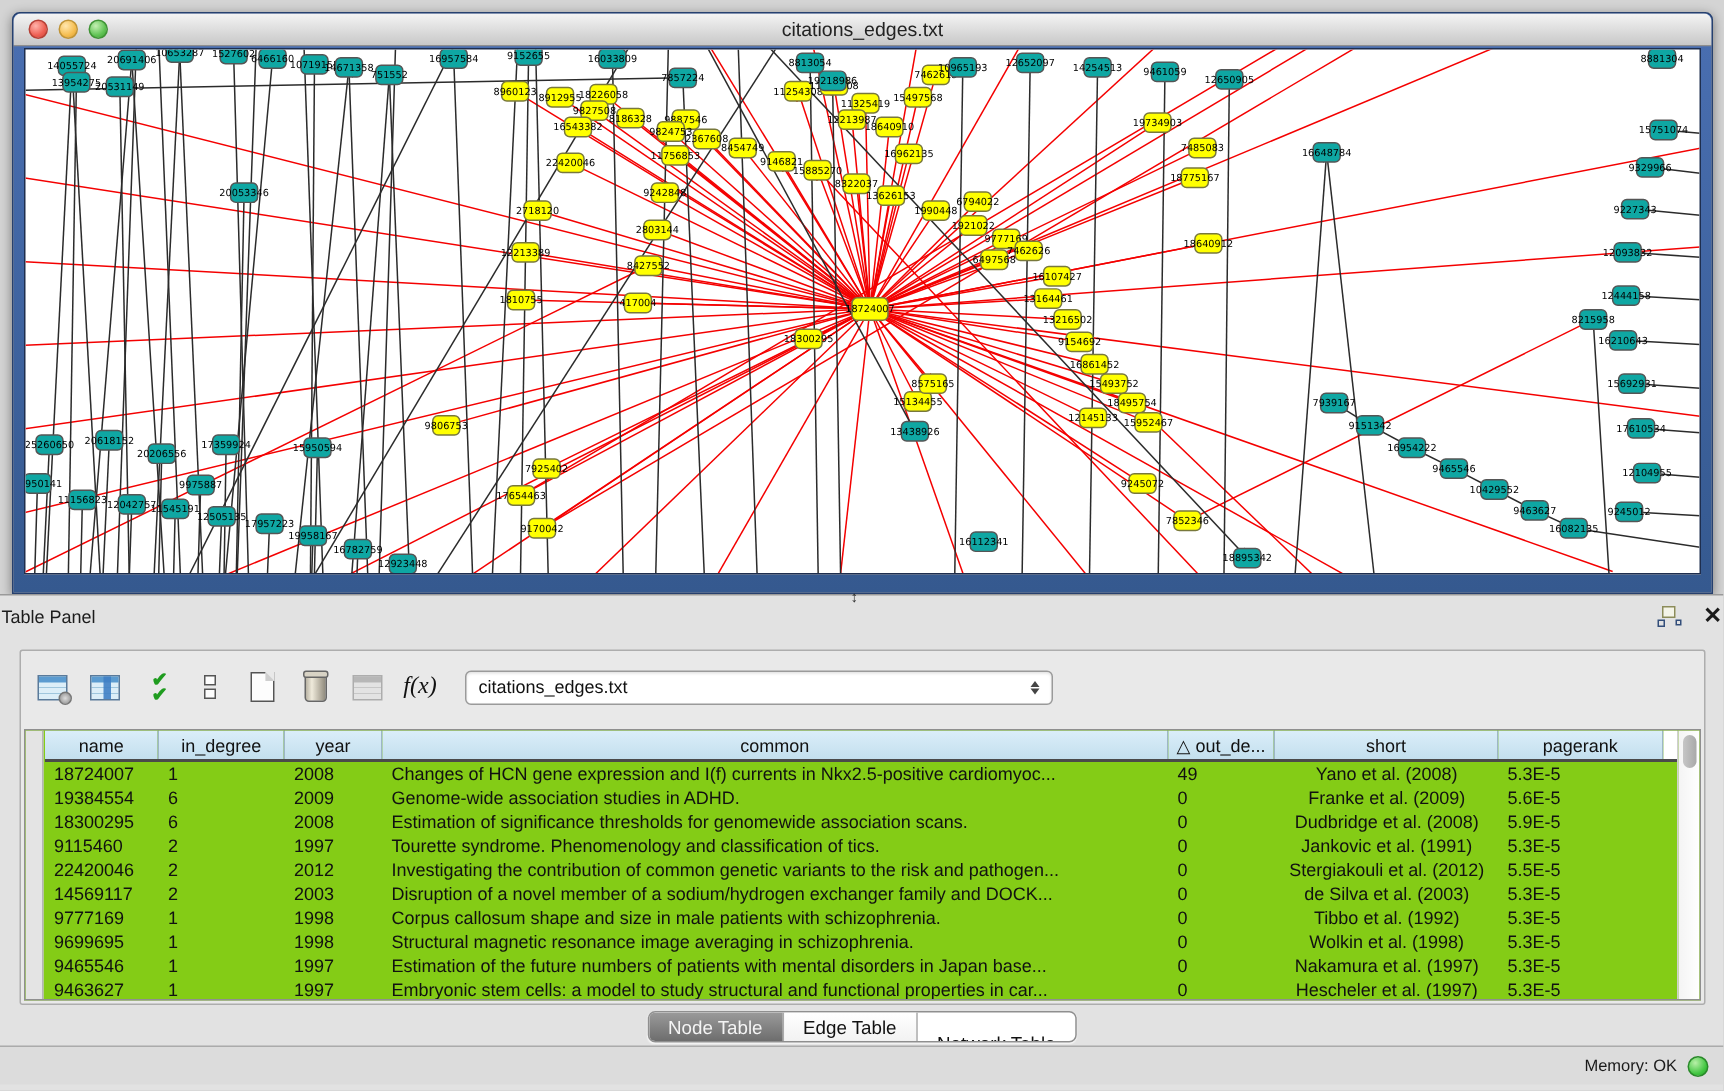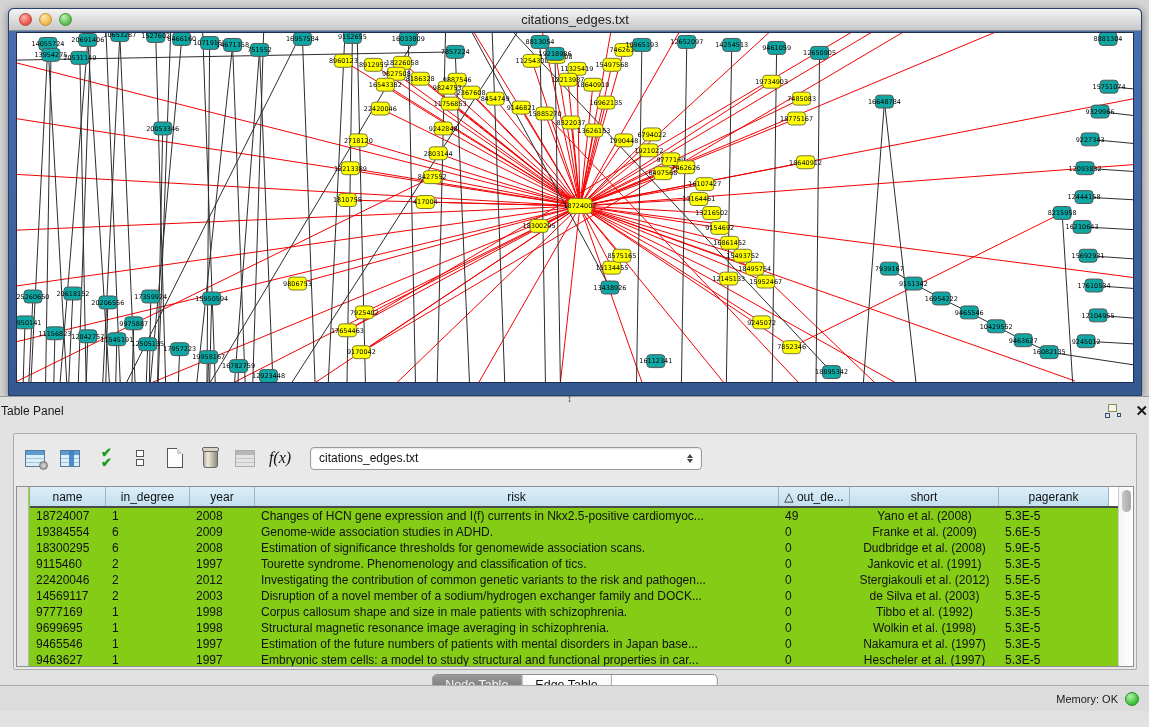--- a/index.html
+++ b/index.html
@@ -92,21 +92,21 @@
   
   #tab-bar { position:absolute; left:50%; transform:translateX(-50%); bottom:32px; height:21px;
       display:flex; border:1px solid #8f8f8f; border-radius:5px; overflow:hidden;
       background:#fff; box-shadow:0 1px 1px rgba(255,255,255,.7); }
   .tab { padding:0 13px; font-size:12.5px; display:flex; align-items:center; color:#111;
       border-right:1px solid #aaa; cursor:pointer; background:linear-gradient(#ffffff,#f2f2f2); }
   .tab:last-child { border-right:none;margin-top:21px; }
   .tab.sel { background:linear-gradient(#9a9a9a,#6d6d6d); color:#f4f4f4; }
 
   
-  #status-bar { position:absolute; left:0; right:0; bottom:16px; height:26px;
+  #status-bar { position:absolute; left:0; right:0; bottom:4px; height:26px;
       border-top:1px solid #ababab; background:#dcdcdc; display:flex; align-items:center; justify-content:flex-end; padding:0 10px; }
   #memory-label { font-size:11px; color:#1a1a1a; margin-right:7px; }
   #memory-indicator { width:14px; height:14px; border-radius:50%;
       background:radial-gradient(circle at 35% 30%, #b8f0a8, #3ec43e 65%, #2a9a2a); border:1px solid #2a8a2a; }
 </style>
 </head>
 <body>
 
 <div id="net-window">
   <div id="titlebar">
@@ -604,21 +604,21 @@
           </span>
       </div>
     </div>
 
     <div id="tbl-wrap">
       <div id="tbl-gutter"></div>
       <div id="tbl-head">
         <div class="hcell c-name">name</div>
         <div class="hcell c-ind">in_degree</div>
         <div class="hcell c-year">year</div>
-        <div class="hcell c-title">risk</div>
+        <div class="hcell c-title">common</div>
         <div class="hcell c-out">△ out_de...</div>
         <div class="hcell c-short">short</div>
         <div class="hcell c-pr">pagerank</div>
         <div class="hcell hfill"></div>
       </div>
       <div id="tbl-body">
           <div class="trow">
             <div class="tcell c-name">18724007</div>
             <div class="tcell c-ind">1</div>
             <div class="tcell c-year">2008</div>

